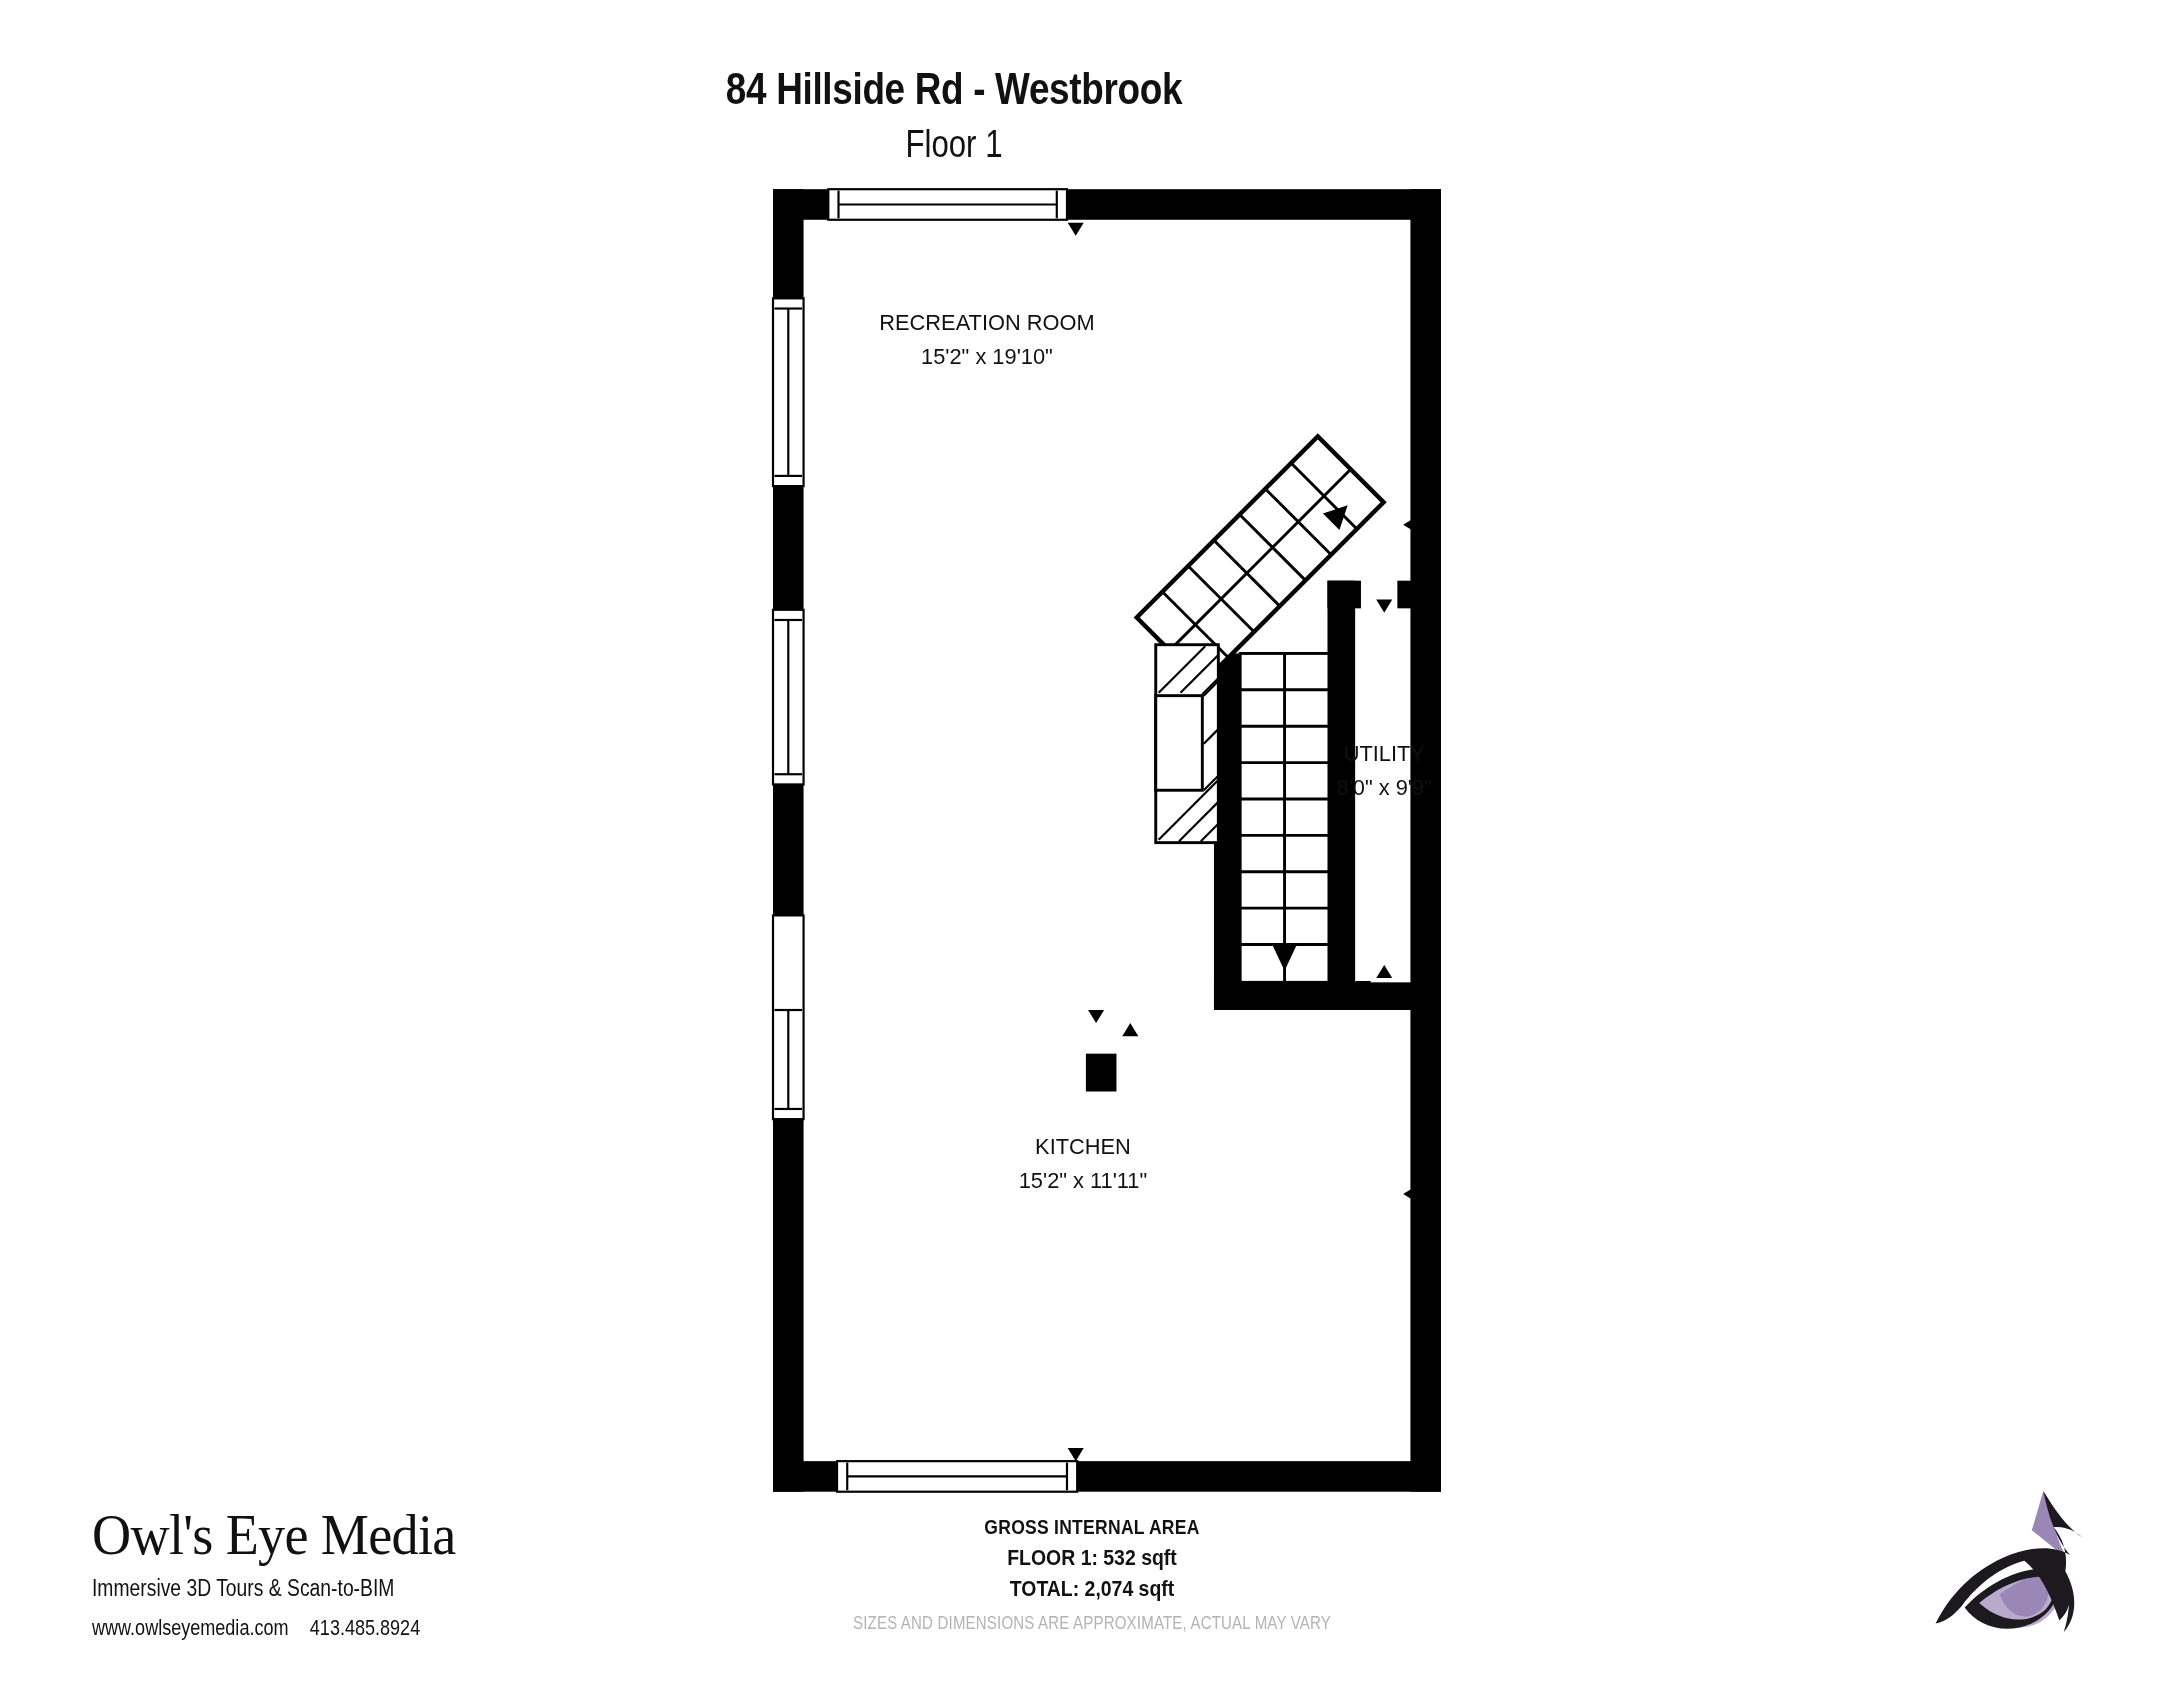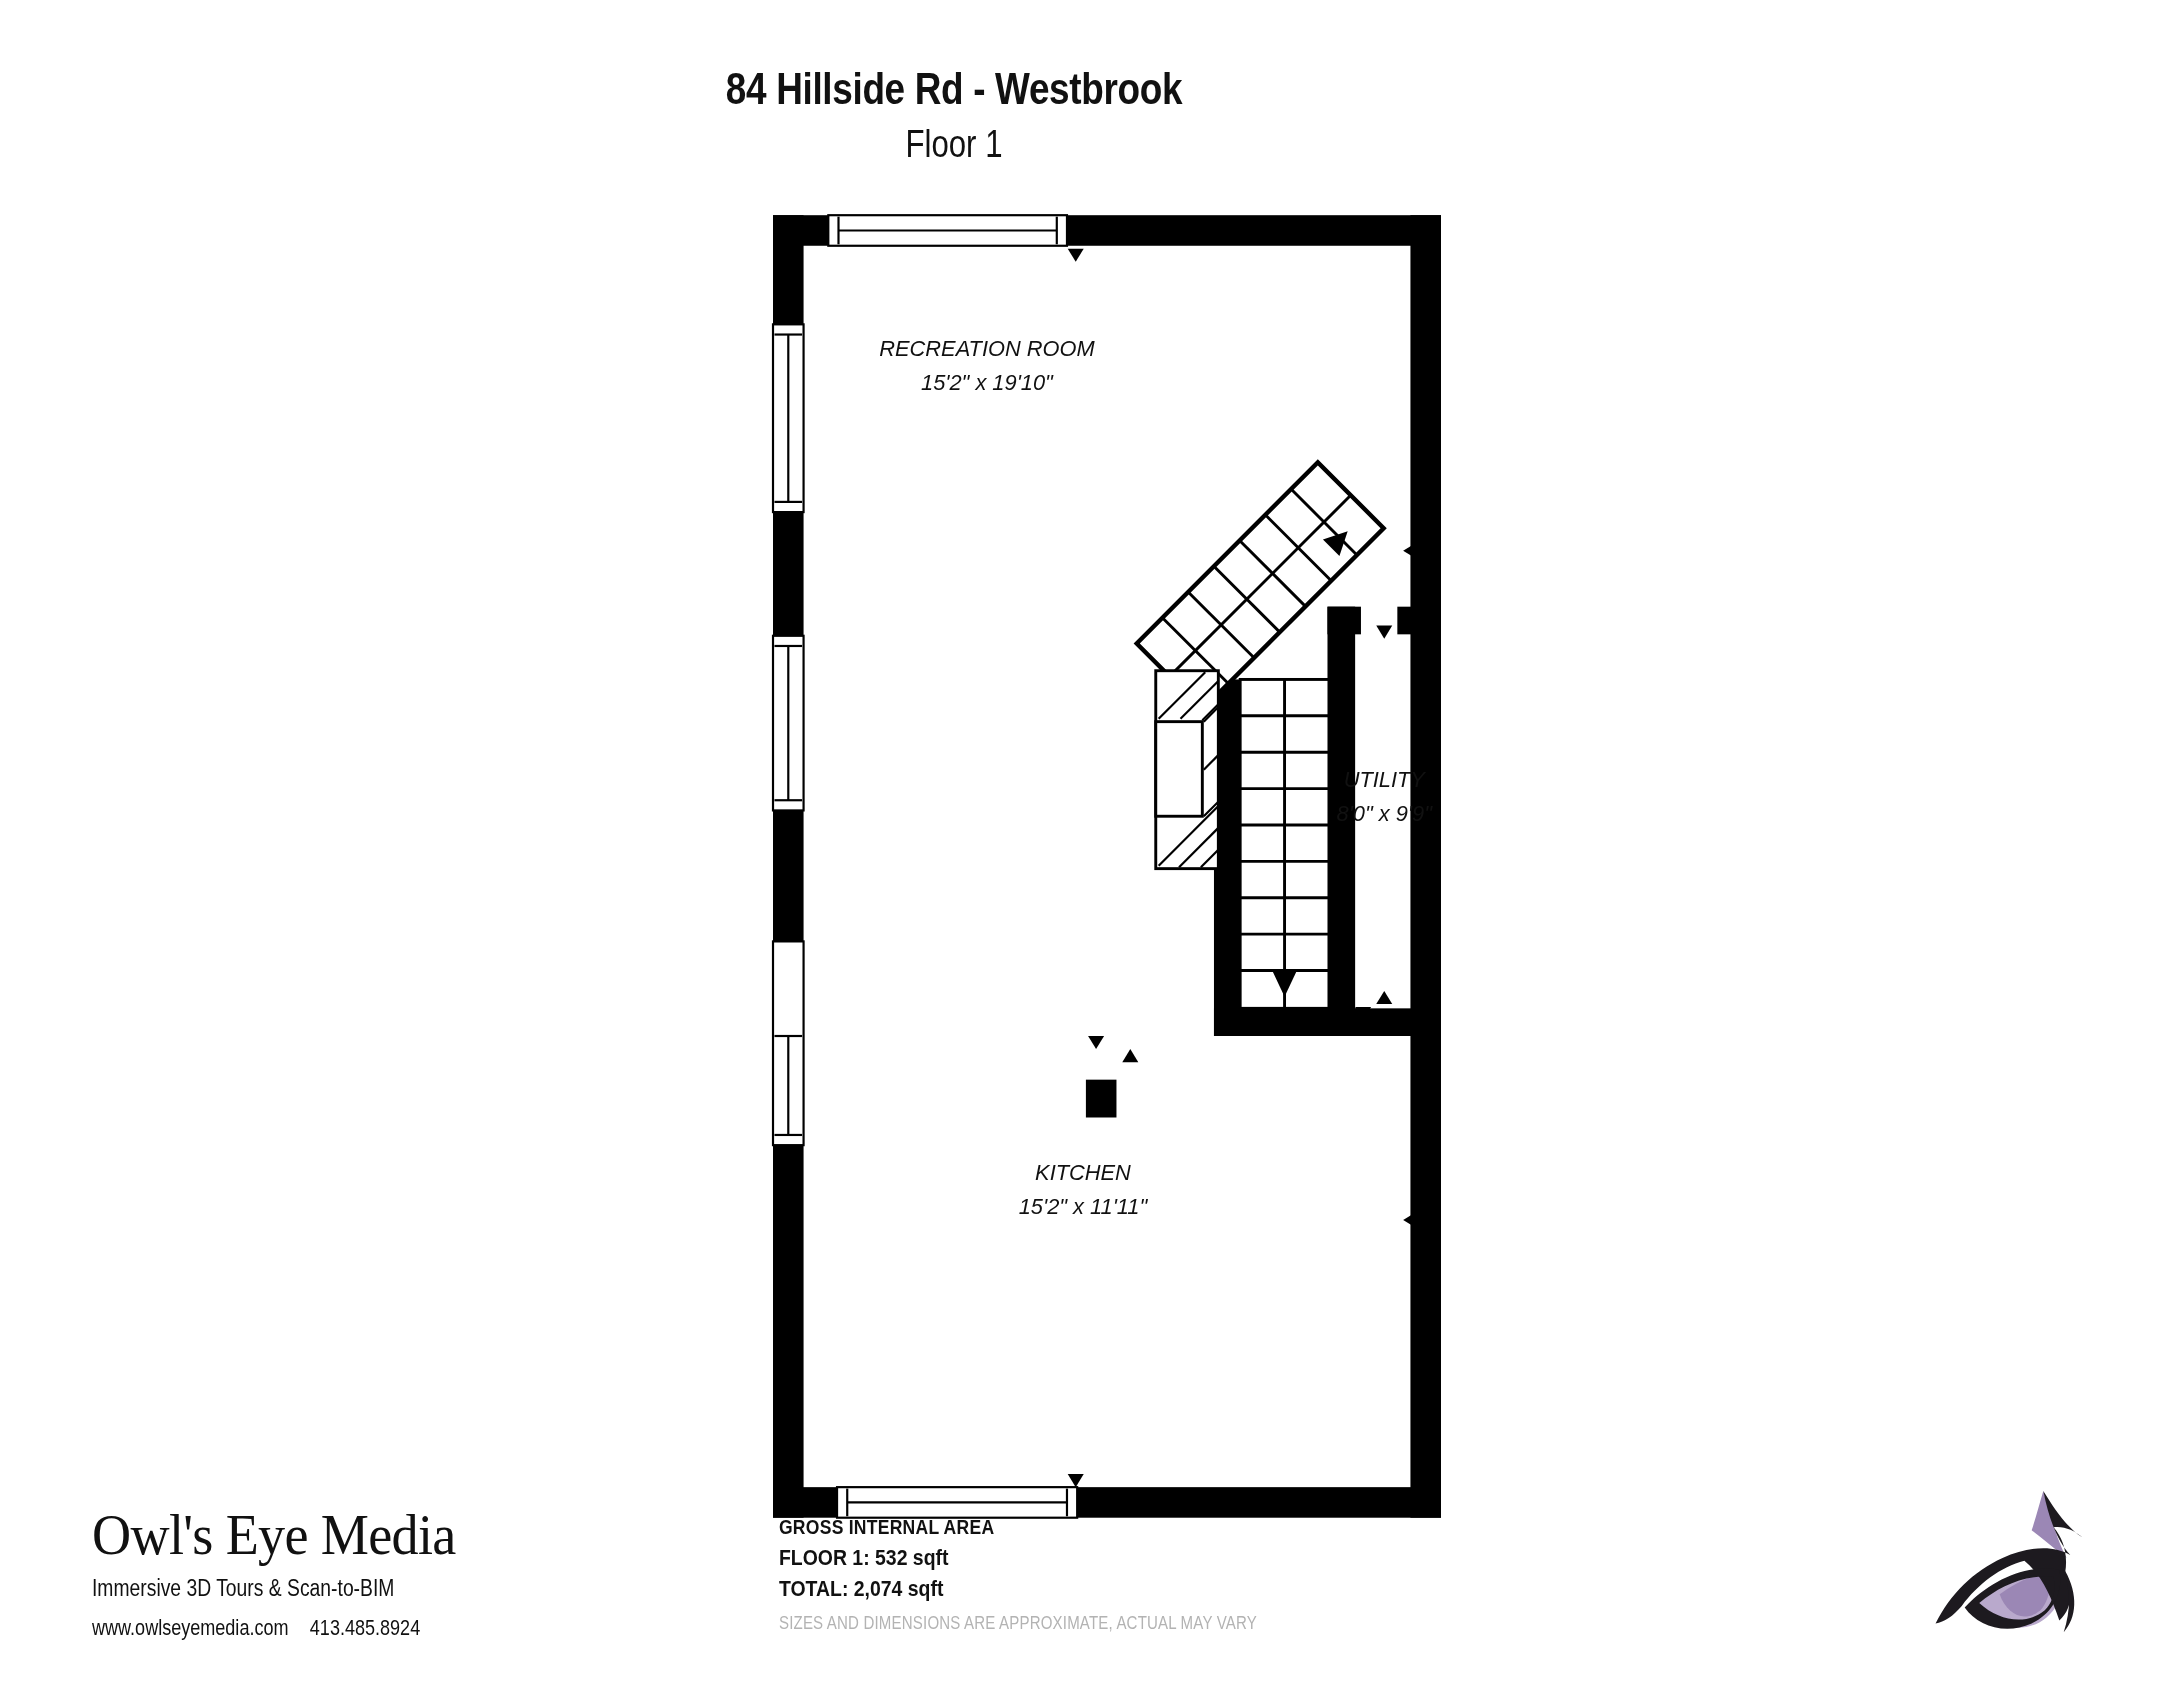--- a/index.html
+++ b/index.html
@@ -15,25 +15,25 @@
     font-weight:700;font-size:45px;letter-spacing:-0.4px;line-height:1.05;
     transform:scaleX(.82);transform-origin:center;white-space:nowrap;
   }
   #plan-subtitle{
     font-family:"Liberation Sans Narrow","Liberation Sans",sans-serif;
     font-weight:400;font-size:38px;line-height:1.2;margin-top:10.2px;
     transform:scaleX(.82);transform-origin:center;white-space:nowrap;
   }
 
   
-  #floorplan{position:absolute;left:757px;top:199px;width:684px;height:1332px;font-style:italic;}
+  #floorplan{position:absolute;left:757px;top:173px;width:684px;height:1332px;}
   #floorplan svg{display:block;}
 
   
-  #area-block{position:absolute;left:728px;top:1514px;width:728px;text-align:left;}
+  #area-block{position:absolute;left:728px;top:1514px;width:728px;text-align:center;}
   .area-head{
     font-family:"Liberation Sans Narrow","Liberation Sans",sans-serif;
     font-weight:700;font-size:20.4px;letter-spacing:0.3px;line-height:1.35;
     transform:scaleX(.86);transform-origin:center;white-space:nowrap;
   }
   .area-line{
     font-family:"Liberation Sans Narrow","Liberation Sans",sans-serif;
     font-weight:700;font-size:22.6px;line-height:1.38;
     transform:scaleX(.86);transform-origin:center;white-space:nowrap;
   }

